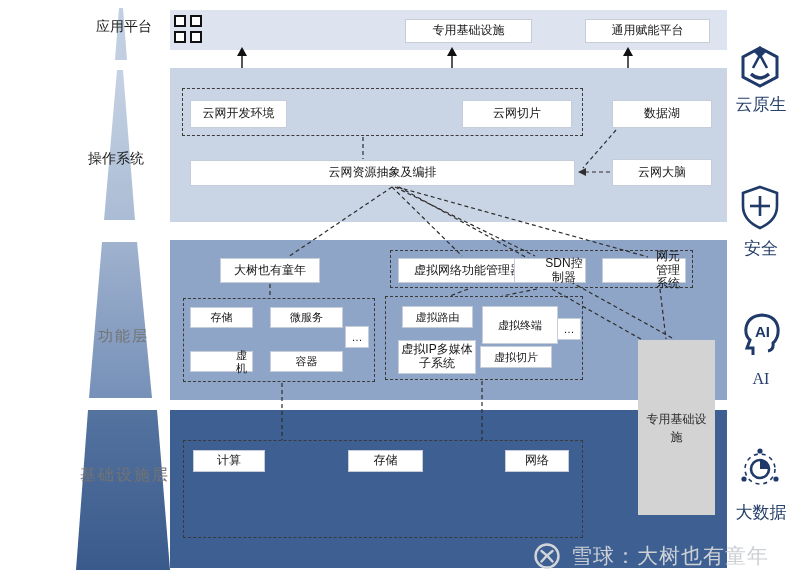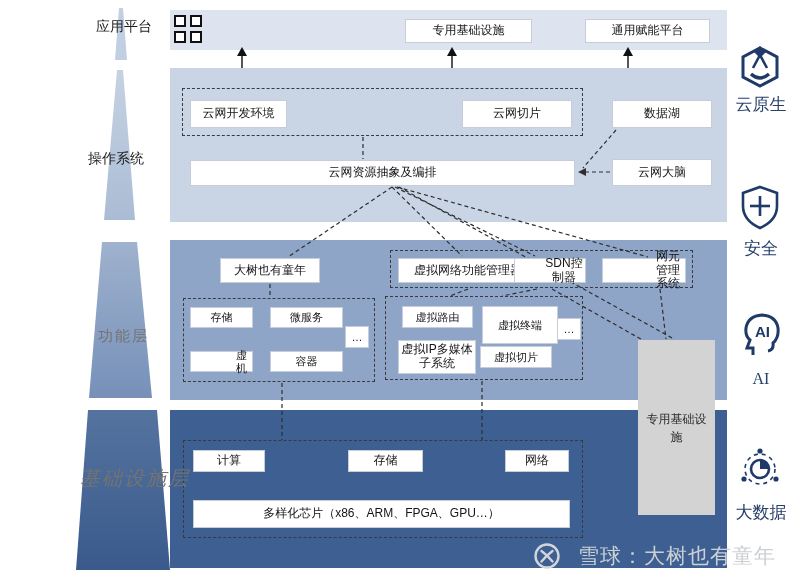--- a/index.html
+++ b/index.html
@@ -35,21 +35,21 @@
 
   .rail-label { position:absolute; z-index:3; color:#27406b; font-size:17px;
                 font-family:"Liberation Serif", serif; width:90px; text-align:center; left:716px; }
   .rail-icon { position:absolute; left:730px; width:60px; z-index:3; text-align:center; }
 
   #grid-icon { position:absolute; left:174px; top:15px; width:30px; height:30px; z-index:3;
                display:grid; grid-template-columns:12px 12px; grid-template-rows:12px 12px; gap:4px; }
   #grid-icon span { border:2.5px solid #111; background:#fff; }
 
   #watermark { position:absolute; left:533px; top:542px; z-index:5; display:flex; align-items:center; }
-  #watermark-text { font-size:21px; color:#ccd0d5; letter-spacing:1px; margin-left:17px;
+  #watermark-text { font-size:21px; color:#ccd0d5; letter-spacing:1px; margin-left:10px;
                     font-family:Liberation Sans, sans-serif; }
 </style>
 </head>
 <body>
 
 <div id="stage">
 
   <div class="band" id="band-app"></div>
   <div class="band" id="band-os"></div>
   <div class="band" id="band-fn"></div>
@@ -109,21 +109,21 @@
 
   <div class="dashed" id="dash-os"></div>
   <div class="dashed" id="dash-mgmt"></div>
   <div class="dashed" id="dash-fnl"></div>
   <div class="dashed" id="dash-fnr"></div>
   <div class="dashed" id="dash-inf"></div>
 
   <div class="label" style="left:88px; top:18px; font-size:14px;margin-left:8px;">应用平台</div>
   <div class="label" style="left:88px; top:150px; font-size:14px;">操作系统</div>
   <div class="wlabel" style="left:98px; top:327px; font-size:15px;">功能层</div>
-  <div class="wlabel" style="left:80px; top:465px; font-size:20px;font-style:italic;">基础设施层</div>
+  <div class="wlabel" style="left:80px; top:465px; font-size:16px;">基础设施层</div>
 
   <div id="grid-icon">
       <span></span>
       <span></span>
       <span></span>
       <span></span>
     </div>
   <div class="wbox" style="left:405px; top:19px; width:127px; height:24px;">专用基础设施</div>
   <div class="wbox" style="left:585px; top:19px; width:125px; height:24px;">通用赋能平台</div>
 
@@ -148,21 +148,20 @@
   <div class="wbox sm" style="left:482px; top:306px; width:76px; height:38px;">虚拟终端</div>
   <div class="wbox sm" style="left:557px; top:318px; width:24px; height:22px;">…</div>
   <div class="wbox" style="left:398px; top:340px; width:78px; height:34px; font-size:12px;">虚拟IP多媒体子系统</div>
   <div class="wbox sm" style="left:480px; top:346px; width:72px; height:22px;">虚拟切片</div>
 
   <div id="gray-box">专用基础设施</div>
 
   <div class="wbox" style="left:193px; top:450px; width:72px; height:22px;">计算</div>
   <div class="wbox" style="left:348px; top:450px; width:75px; height:22px;">存储</div>
   <div class="wbox" style="left:505px; top:450px; width:64px; height:22px;">网络</div>
-  <div class="wbox" style="left:193px; top:500px; width:377px; height:28px;">多样化芯片（x86、ARM、FPGA、GPU…）</div>
 
   <div class="rail-icon" style="top:44px;">
     <svg width="46" height="46" viewBox="0 0 46 46" fill="none" stroke="#1f3a68" stroke-width="3">
       <polygon points="23,4 40,13 40,33 23,42 6,33 6,13"></polygon>
       <polygon points="23,2 29,8 23,14 17,8" fill="#1f3a68" stroke="none"></polygon>
       <path d="M14 30 Q23 38 32 30" stroke-width="3.4"></path>
       <path d="M16 24 L23 11 L30 24" stroke-width="2.6"></path>
     </svg>
   </div>
   <div class="rail-label" style="top:93px;">云原生</div>

